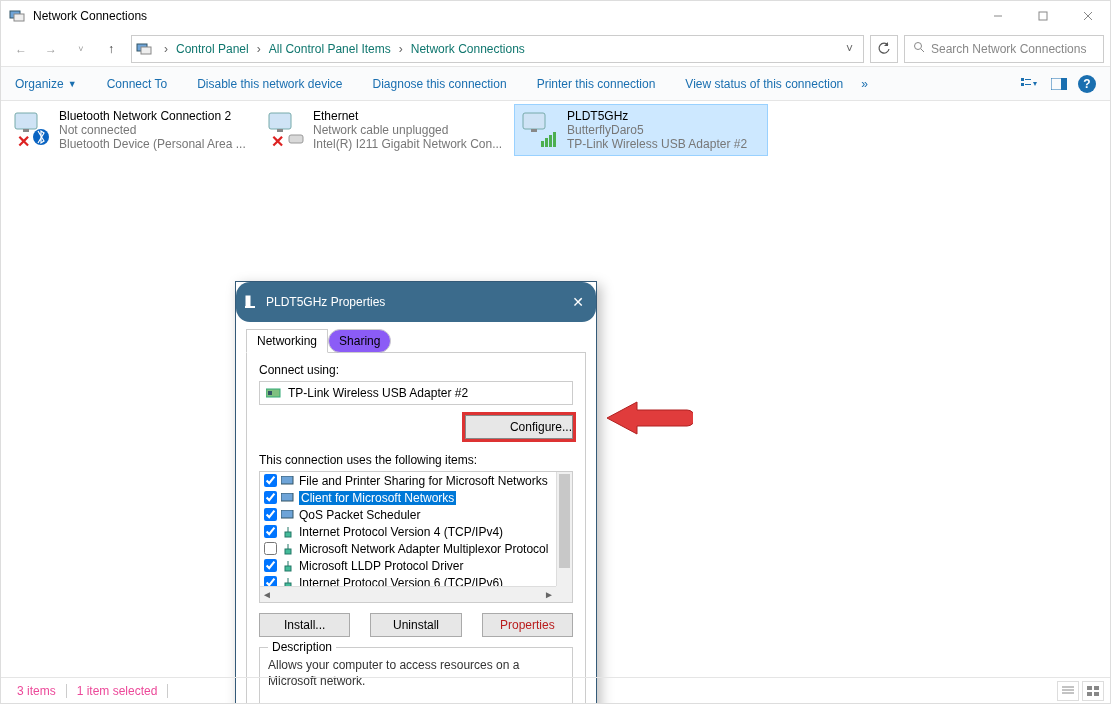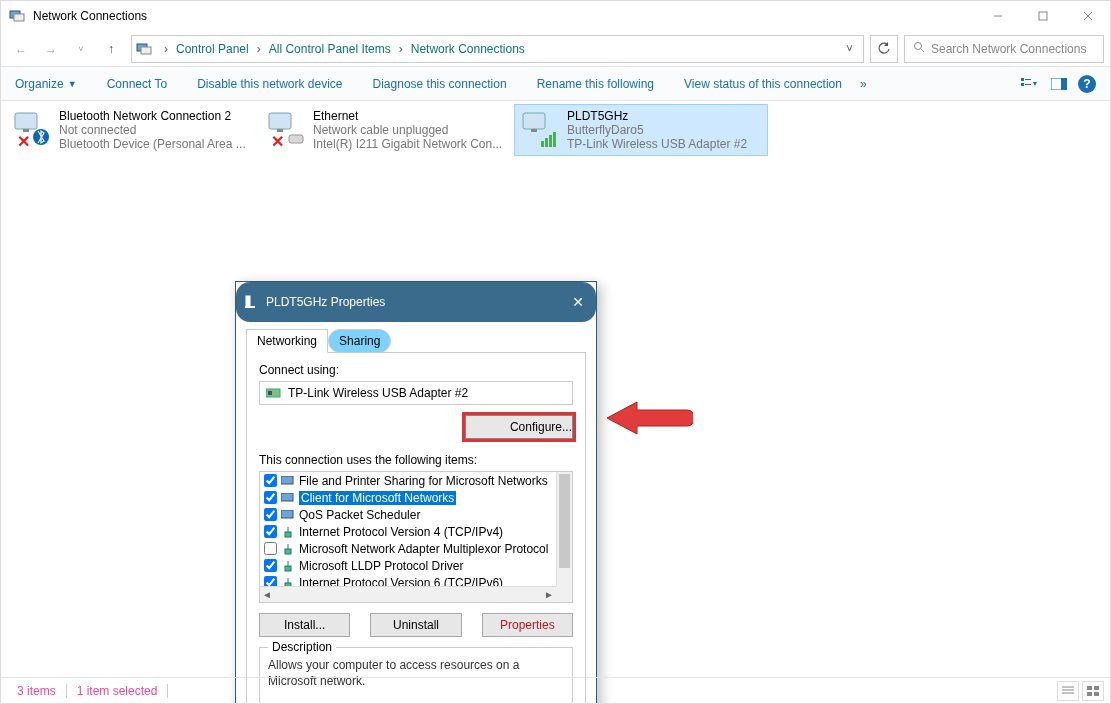--- a/index.html
+++ b/index.html
@@ -59,21 +59,21 @@
 
 .dialog { position: absolute; left: 234px; top: 180px; width: 362px; height: 470px; background: #fff; border: 1px solid #345a78; box-shadow: 4px 4px 12px rgba(0,0,0,0.25); }
 .dialog .dtitle { height: 40px; background: #3b6b8c; color: #fff; display: flex; align-items: center; padding: 0 8px; border-radius: 14px; }
 .dialog .dtitle .dicon { width: 14px; height: 14px; margin-right: 8px; }
 .dialog .dtitle .dtext { flex: 1; font-size: 12px; }
 .dialog .dtitle .dclose { width: 20px; height: 20px; display: flex; align-items: center; justify-content: center; cursor: pointer; color: #fff; font-size: 14px; }
 .dialog .dbody { padding: 6px 10px 0 10px; }
 .tabs { display: flex; position: relative; z-index: 2; }
 .tab { padding: 4px 10px; border: 1px solid #ccc; background: #fff; font-size: 12px; cursor: pointer; position: relative; top: 1px; }
 .tab.active { border-bottom: 1px solid #fff; }
-.tab.inactive { background: #7dd3fc; border-radius: 12px; }
+.tab.inactive { background: #8b5cf6; border-radius: 12px; }
 .tabpanel { border: 1px solid #ccc; padding: 10px 12px; height: 392px; position: relative; }
 .field-label { font-size: 12px; margin-bottom: 4px; }
 .connect-box { border: 1px solid #ccc; height: 24px; display: flex; align-items: center; padding: 0 6px; margin-bottom: 10px; }
 .connect-box .cicon { width: 16px; height: 12px; margin-right: 6px; }
 .configure-row { display: flex; justify-content: flex-end; margin-bottom: 14px; position: relative; }
 .configure-btn { width: 108px; height: 24px; border: 1px solid #888; background: #e7e7e7; cursor: pointer; font-size: 12px; text-align: right; }
 .configure-highlight { position: absolute; right: -3px; top: -3px; width: 114px; height: 30px; border: 3px solid #d33; pointer-events: none; }
 .items-box { border: 1px solid #ccc; height: 132px; position: relative; overflow: hidden; }
 .items-list { height: 116px; overflow: hidden; }
 .item-row { display: flex; align-items: center; height: 17px; padding-left: 4px; font-size: 12px; }
@@ -166,21 +166,21 @@
 </div>
 
 <div class="toolbar">
   <div class="titem">
       <span>Organize</span>
       <span class="drop">▼</span>
     </div>
   <div class="titem">Connect To</div>
   <div class="titem">Disable this network device</div>
   <div class="titem">Diagnose this connection</div>
-  <div class="titem">Rename this following</div>
+  <div class="titem">Printer this connection</div>
   <div class="titem" style="margin-right:18px;">View status of this connection</div>
   <div class="chevmore">»</div>
   <div class="spacer"></div>
   <div class="ticons">
     <div class="ticon">
       <svg width="16" height="14" viewBox="0 0 16 14">
           <rect x="0" y="1" width="3" height="3" fill="#1a6fb0"></rect>
           <rect x="4" y="2" width="6" height="1" fill="#1a6fb0"></rect>
           <rect x="0" y="6" width="3" height="3" fill="#1a6fb0"></rect>
           <rect x="4" y="7" width="6" height="1" fill="#1a6fb0"></rect>

